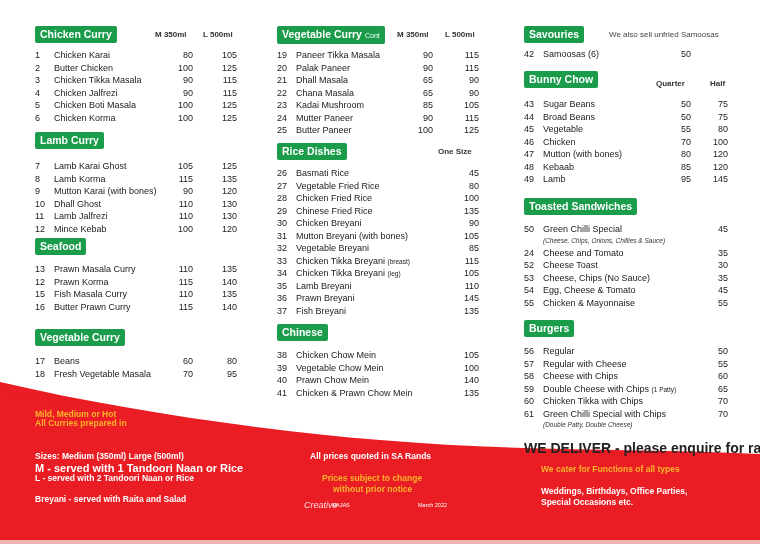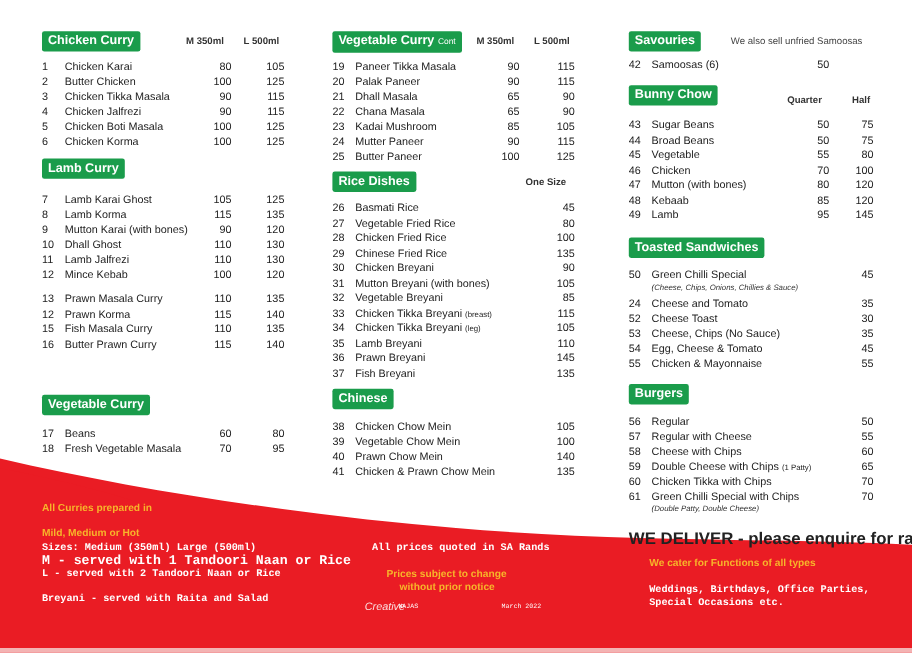--- a/index.html
+++ b/index.html
@@ -28,21 +28,21 @@
   .rows { position: relative; }
   .row { position: relative; height: 12.5px; font-size: 9px; line-height: 12px; white-space: nowrap; }
   .row .num { position: absolute; left: 0; }
   .row .name { position: absolute; }
   .row .name small { font-size: 6.5px; }
   .row .p1, .row .p2 { position: absolute; text-align: right; width: 30px; }
   .sub { position: relative; height: 11px; font-size: 6.5px; font-style: italic; color: #333; line-height: 9px; white-space: nowrap; }
 
   .footer-text { position: absolute; z-index: 2; font-weight: bold; white-space: nowrap; }
   .yellow { color: #f7b52a; }
-  .white { color: #ffffff; font-family: Liberation Mono, monospace; }
+  .white { color: #ffffff; }
   .dark { color: #222; }
 </style>
 </head>
 <body>
 
 <div class="page">
 
   <svg class="swoosh" viewBox="0 0 760 544" preserveAspectRatio="none">
     <path d="M0,382 C120,410 260,430 380,440 C520,452 640,448 760,454 L760,544 L0,544 Z" fill="#ea1c24"></path>
     <path d="M0,390 C60,402 110,415 130,425 L0,425 Z" fill="#ea1c24"></path>
@@ -135,20 +135,23 @@
           <div class="row">
             <span class="num">12</span>
             <span class="name" style="left:19px"><span>Mince Kebab</span></span>
             <span class="p1" style="left:128px">100</span>
             <span class="p2" style="left:172px">120</span>
           </div>
         </div>
     </div>
 
     <div class="section" style="left:0; top:212px; width:235px;">
+      <div class="header-row">
+        <span class="badge">Seafood</span>
+      </div>
       <div class="rows" style="margin-top:5px;" id="rows-seafood">
           <div class="row">
             <span class="num">13</span>
             <span class="name" style="left:19px"><span>Prawn Masala Curry</span></span>
             <span class="p1" style="left:128px">110</span>
             <span class="p2" style="left:172px">135</span>
           </div>
           <div class="row">
             <span class="num">12</span>
             <span class="name" style="left:19px"><span>Prawn Korma</span></span>
@@ -486,21 +489,21 @@
             <span class="p2" style="left:174px">70</span>
           </div>
           <div class="sub" style="padding-left: 19px;">(Double Patty, Double Cheese)</div>
         </div>
     </div>
   </div>
 
   <div class="footer-text dark" style="left:524px; top:440px; font-size:14px;">WE DELIVER - please enquire for rates &amp; areas</div>
 
   <div class="footer-text yellow" style="left:35px; top:418px; font-size:8.5px;">All Curries prepared in</div>
-  <div class="footer-text yellow" style="left:35px; top:439px; font-size:8.5px;">Mild, Medium or Hot</div>
+  <div class="footer-text yellow" style="left:35px; top:409px; font-size:8.5px;">Mild, Medium or Hot</div>
   <div class="footer-text white" style="left:35px; top:451px; font-size:8.5px;">Sizes:  Medium (350ml)  Large (500ml)</div>
   <div class="footer-text white" style="left:35px; top:462px; font-size:11px;">M - served with 1 Tandoori Naan or Rice</div>
   <div class="footer-text white" style="left:35px; top:473px; font-size:8.5px;">L - served with 2 Tandoori Naan or Rice</div>
   <div class="footer-text white" style="left:35px; top:494px; font-size:8.5px;">Breyani - served with Raita and Salad</div>
 
   <div class="footer-text white" style="left:310px; top:451px; font-size:8.5px;">All prices quoted in SA Rands</div>
   <div class="footer-text yellow" style="left:322px; top:473px; font-size:8.5px;">Prices subject to change</div>
   <div class="footer-text yellow" style="left:333px; top:484px; font-size:8.5px;">without prior notice</div>
   <div class="footer-text white" style="left:304px; top:500px; font-size:9px; font-style:italic; font-weight:normal; font-family:Liberation Sans, sans-serif; opacity:0.85;text-align:right;">Creative</div>
   <div class="footer-text white" style="left:332px; top:502px; font-size:5.5px; font-weight:normal;">NAJAS</div>

